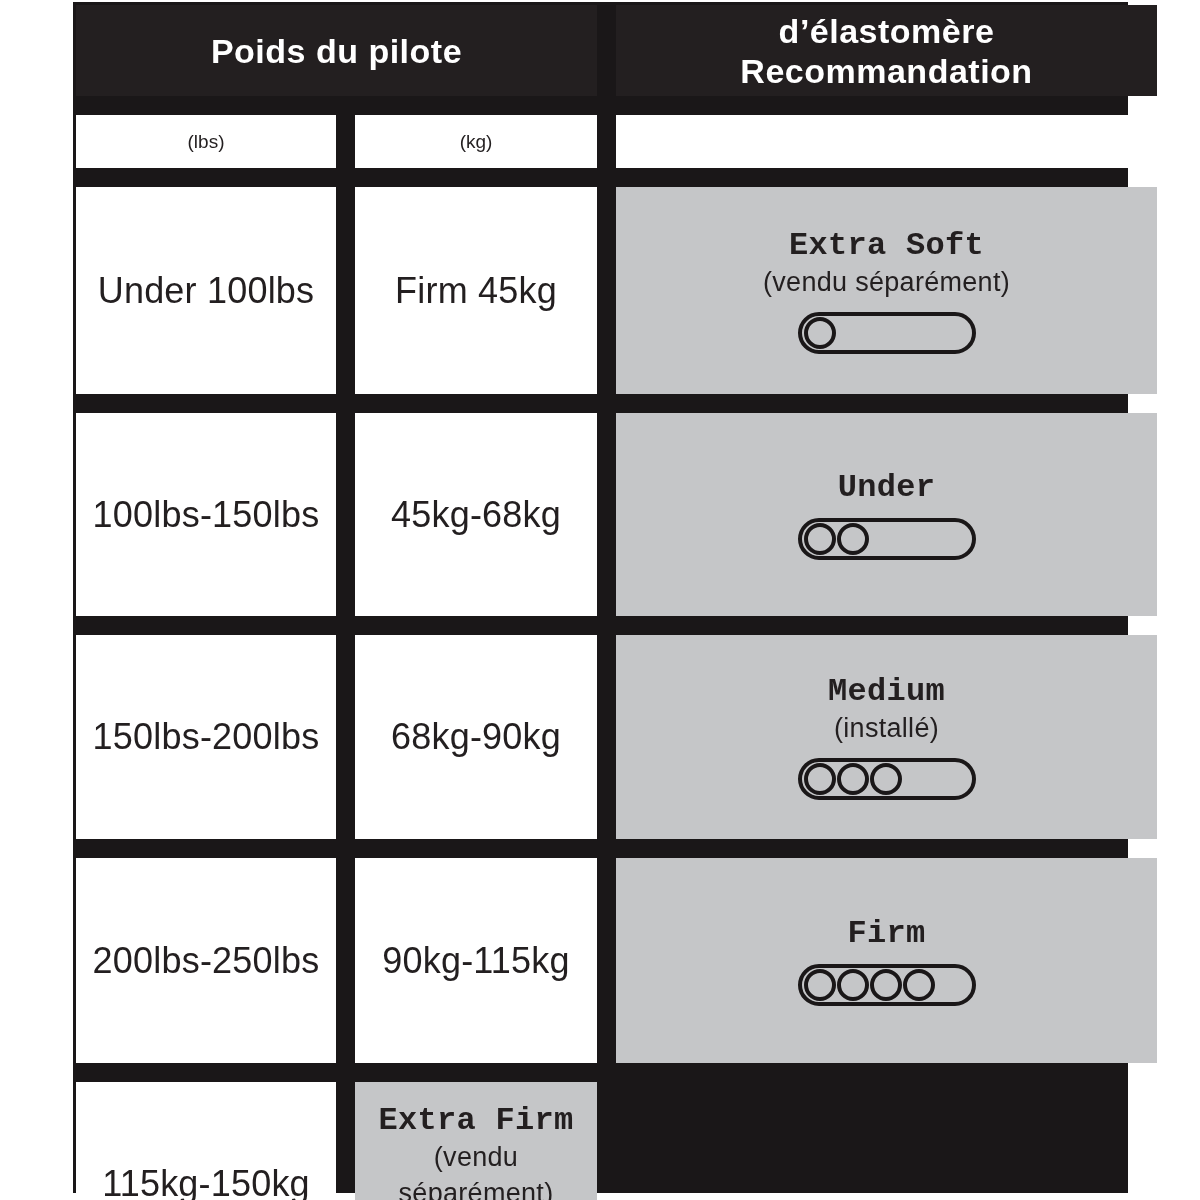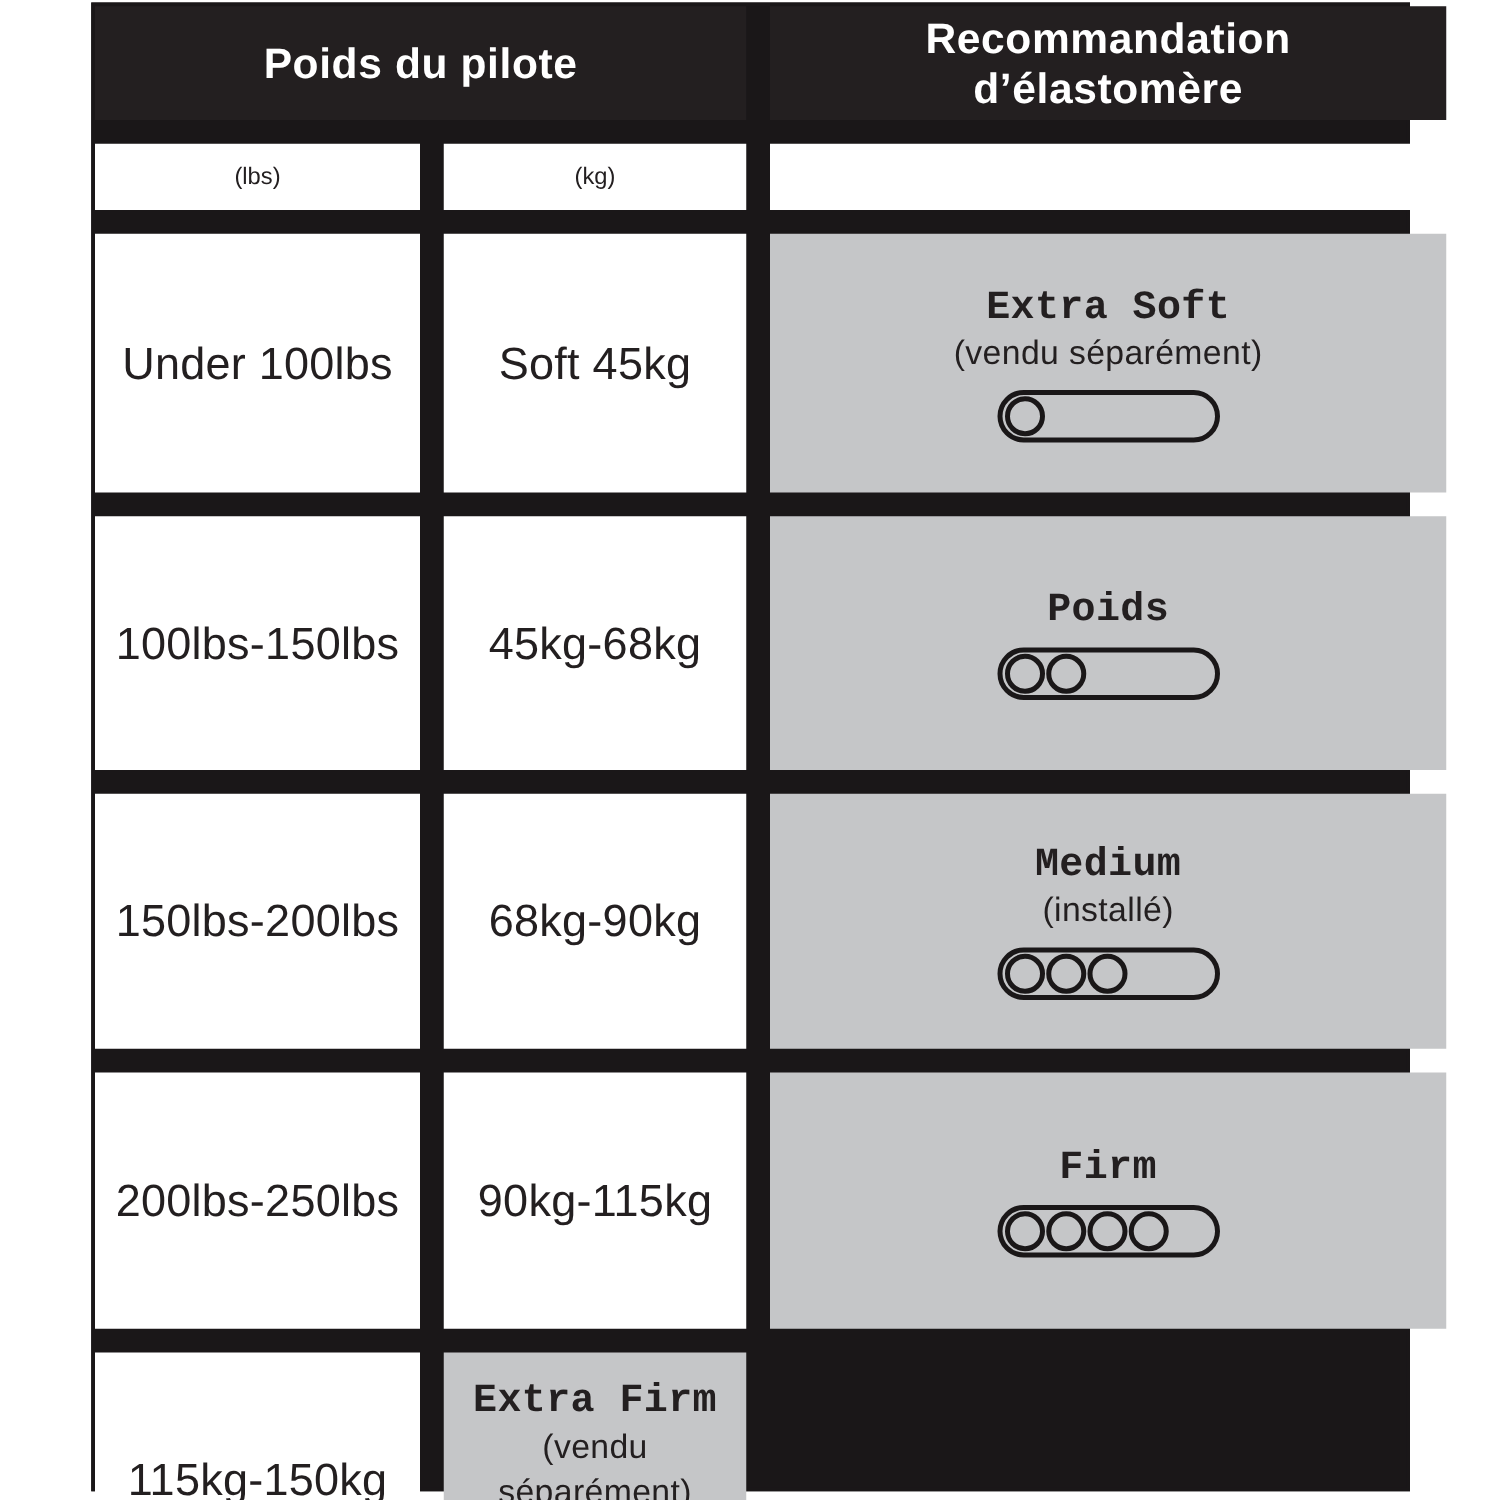--- a/index.html
+++ b/index.html
@@ -98,42 +98,42 @@
 </head>
 <body>
 
 <div class="canvas">
   <div class="weight-table">
 
     <div class="cell header span2">
       <div>Poids du pilote</div>
     </div>
     <div class="cell header">
+      <div>d’élastomère</div>
       <div>Recommandation</div>
-      <div>d’élastomère</div>
     </div>
 
     <div class="cell subheader">(lbs)</div>
     <div class="cell subheader">(kg)</div>
     <div class="cell"></div>
 
     <div class="cell value">Under 100lbs</div>
-    <div class="cell value">Soft 45kg</div>
+    <div class="cell value">Firm 45kg</div>
     <div class="cell reco">
       <div class="reco-name">Extra Soft</div>
       <div class="reco-note">(vendu séparément)</div>
       <div class="pill">
           <span class="circle"></span>
         </div>
     </div>
 
     <div class="cell value">100lbs-150lbs</div>
     <div class="cell value">45kg-68kg</div>
     <div class="cell reco">
-      <div class="reco-name">Poids</div>
+      <div class="reco-name">Under</div>
       <div class="reco-note"></div>
       <div class="pill">
           <span class="circle"></span>
           <span class="circle"></span>
         </div>
     </div>
 
     <div class="cell value">150lbs-200lbs</div>
     <div class="cell value">68kg-90kg</div>
     <div class="cell reco">

